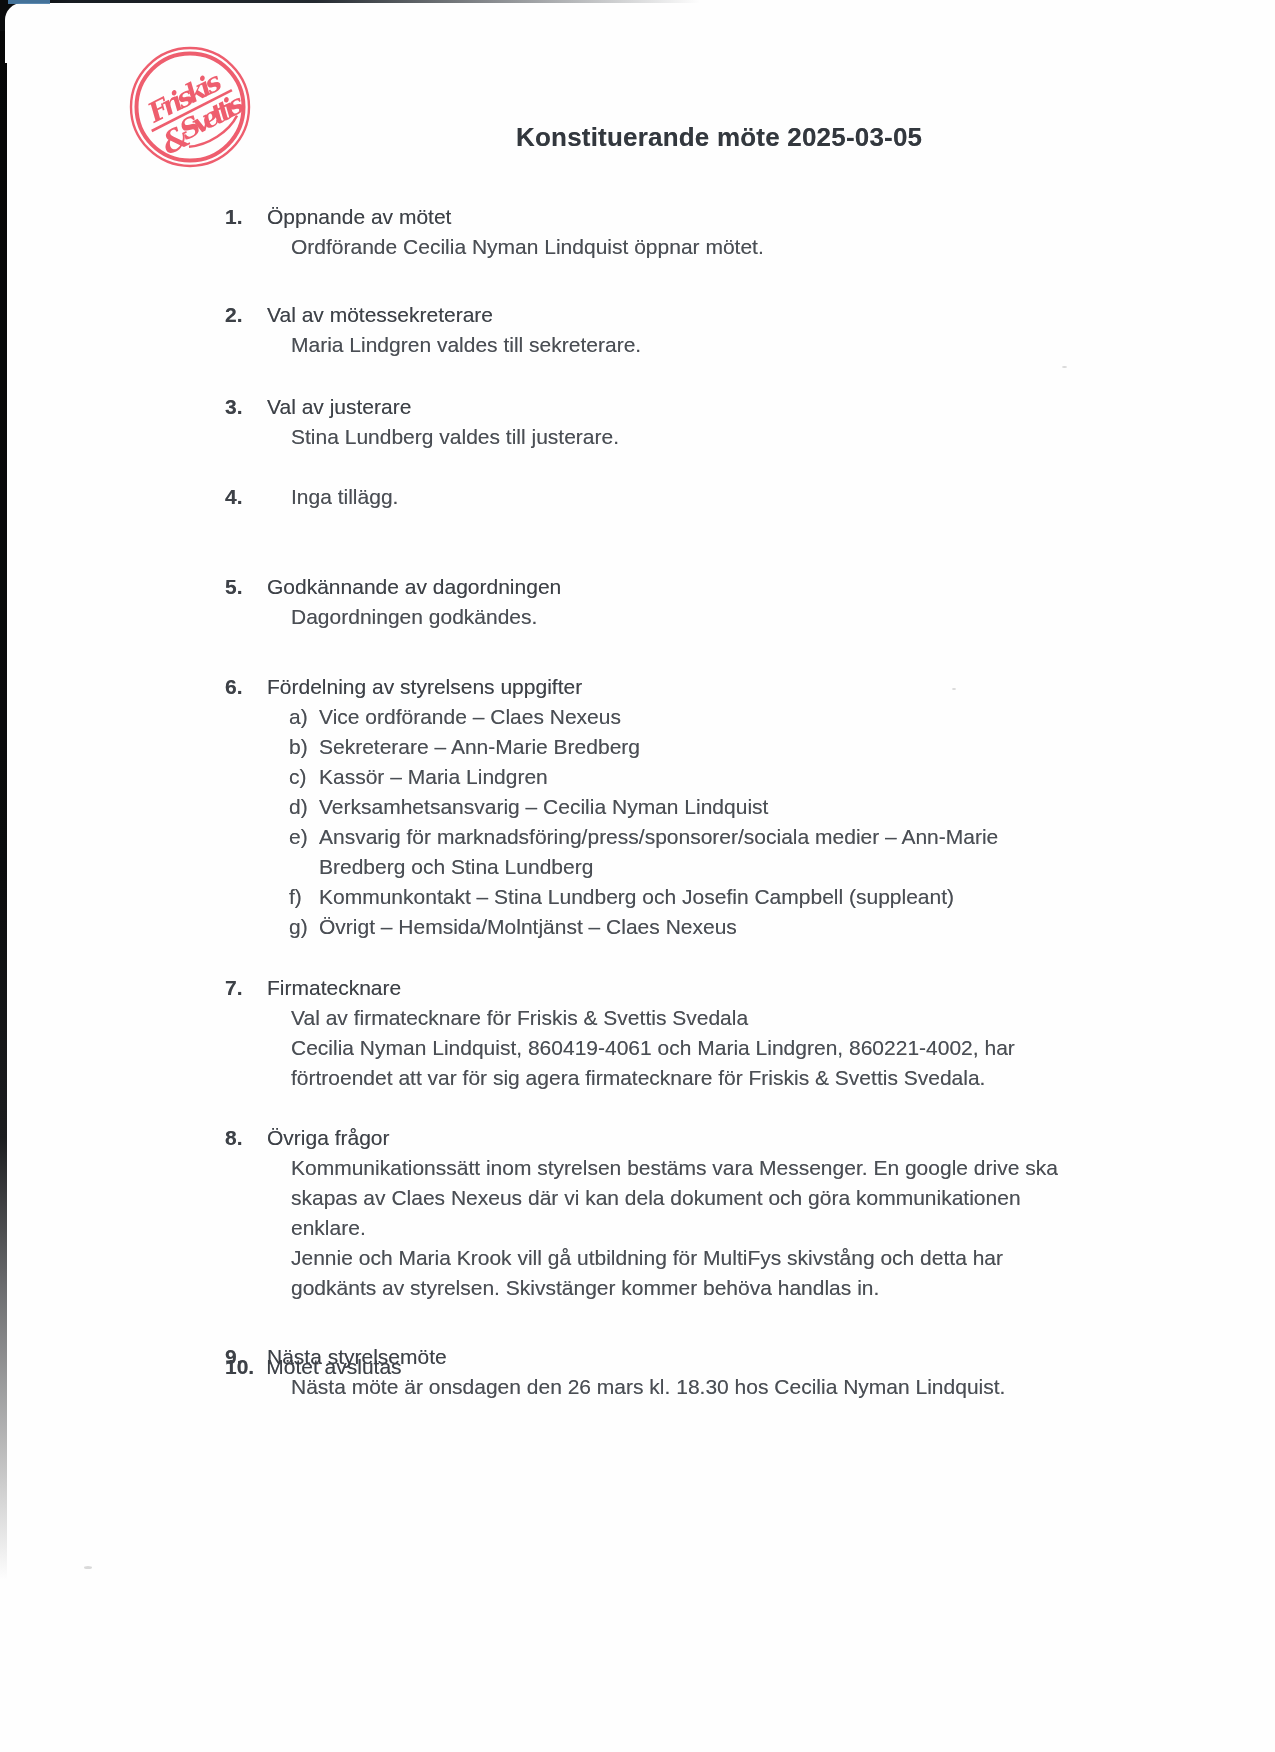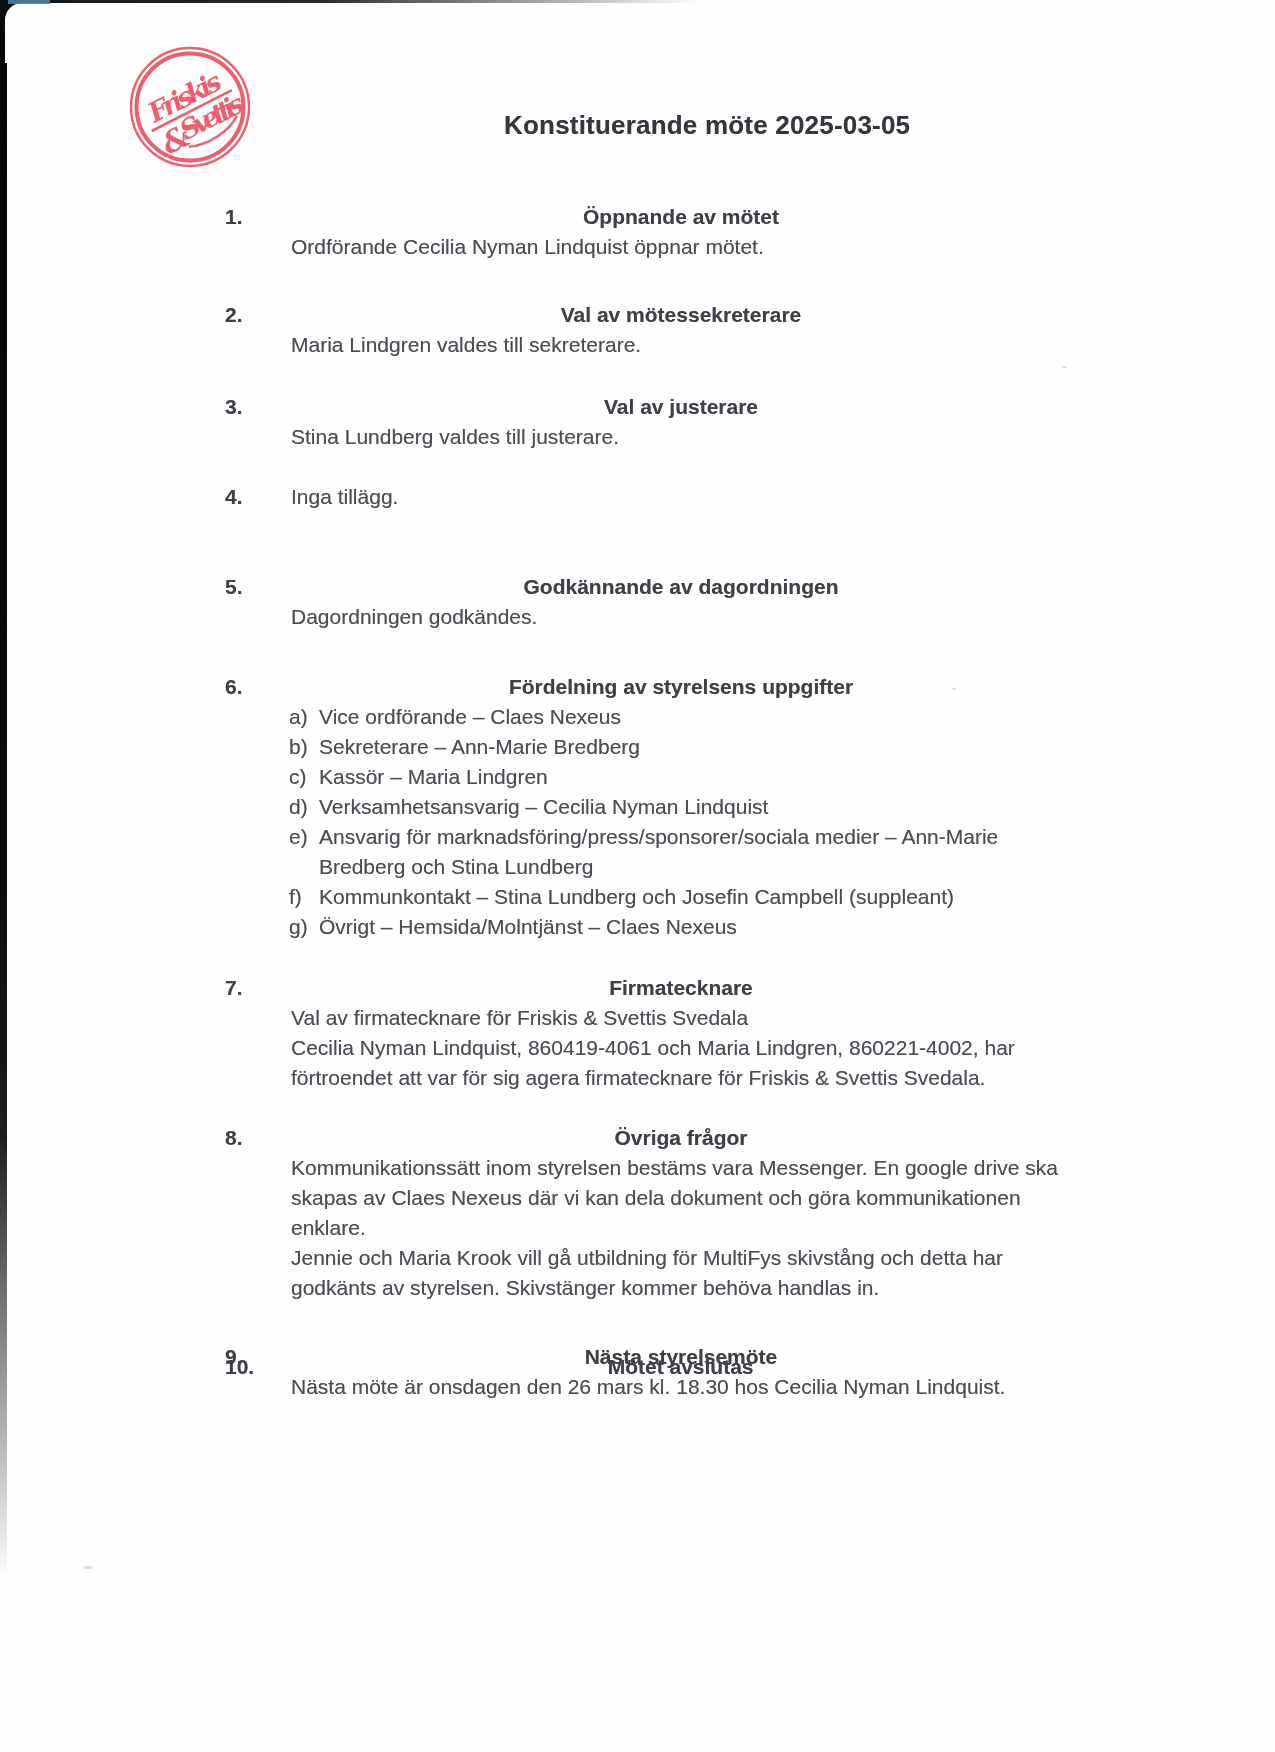--- a/index.html
+++ b/index.html
@@ -22,34 +22,34 @@
   .corner-black{position:absolute;left:0;top:0;width:27px;height:31px;background:#0b0c0d;}
   .corner-white{
     position:absolute;left:5px;top:3px;width:70px;height:60px;background:#fefefe;
     border-top-left-radius:17px;
   }
   
   .speck{position:absolute;background:#d9d9d9;border-radius:50%;}
   
   .logo{position:absolute;left:127px;top:44px;}
   .doc-title{
-    position:absolute;left:500px;top:106px;margin:4px;
+    position:absolute;left:500px;top:106px;margin:16px;
     font-size:26px;font-weight:bold;color:#33383e;letter-spacing:.2px;
     text-shadow:0 0 .6px rgba(60,65,72,.55);
   }
   
   .item{
     position:absolute;left:225px;width:870px;display:flex;
     font-size:21px;line-height:30px;color:#4a4e54;
     text-shadow:0 0 .5px rgba(70,74,80,.5);
   }
   .num{flex:0 0 42px;font-weight:bold;color:#3d4147;}
   .item-10 .num{flex:0 0 auto;margin-right:12px;}
   .itembody{flex:1;}
-  .heading{font-weight:bold;color:#3d4147;text-align:center;}
+  .heading{font-weight:normal;color:#3d4147;}
   .body{white-space:pre-line;margin-left:24px;}
   .sub-row{display:flex;}
   .letter{flex:0 0 30px;margin-left:22px;}
   .subtext{flex:1;white-space:pre-line;}
 </style>
 </head>
 <body>
 
 <div class="page">
 

